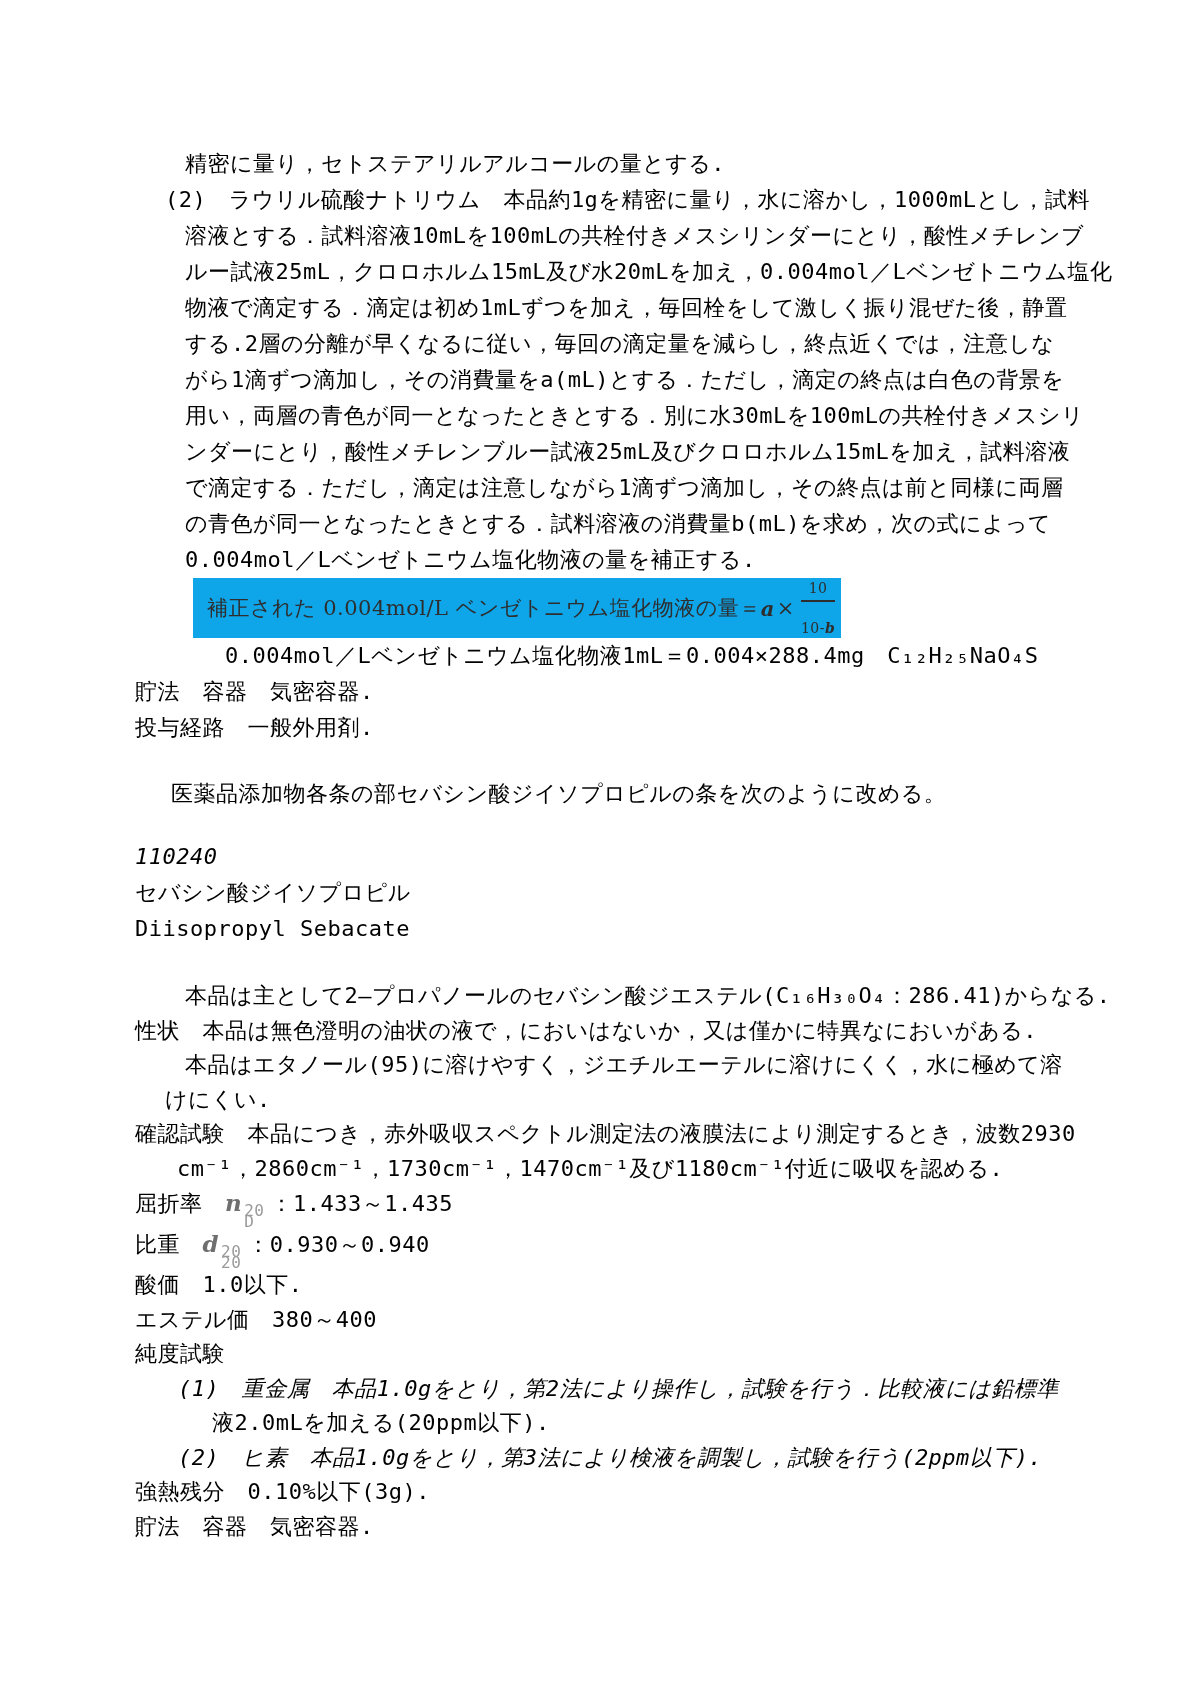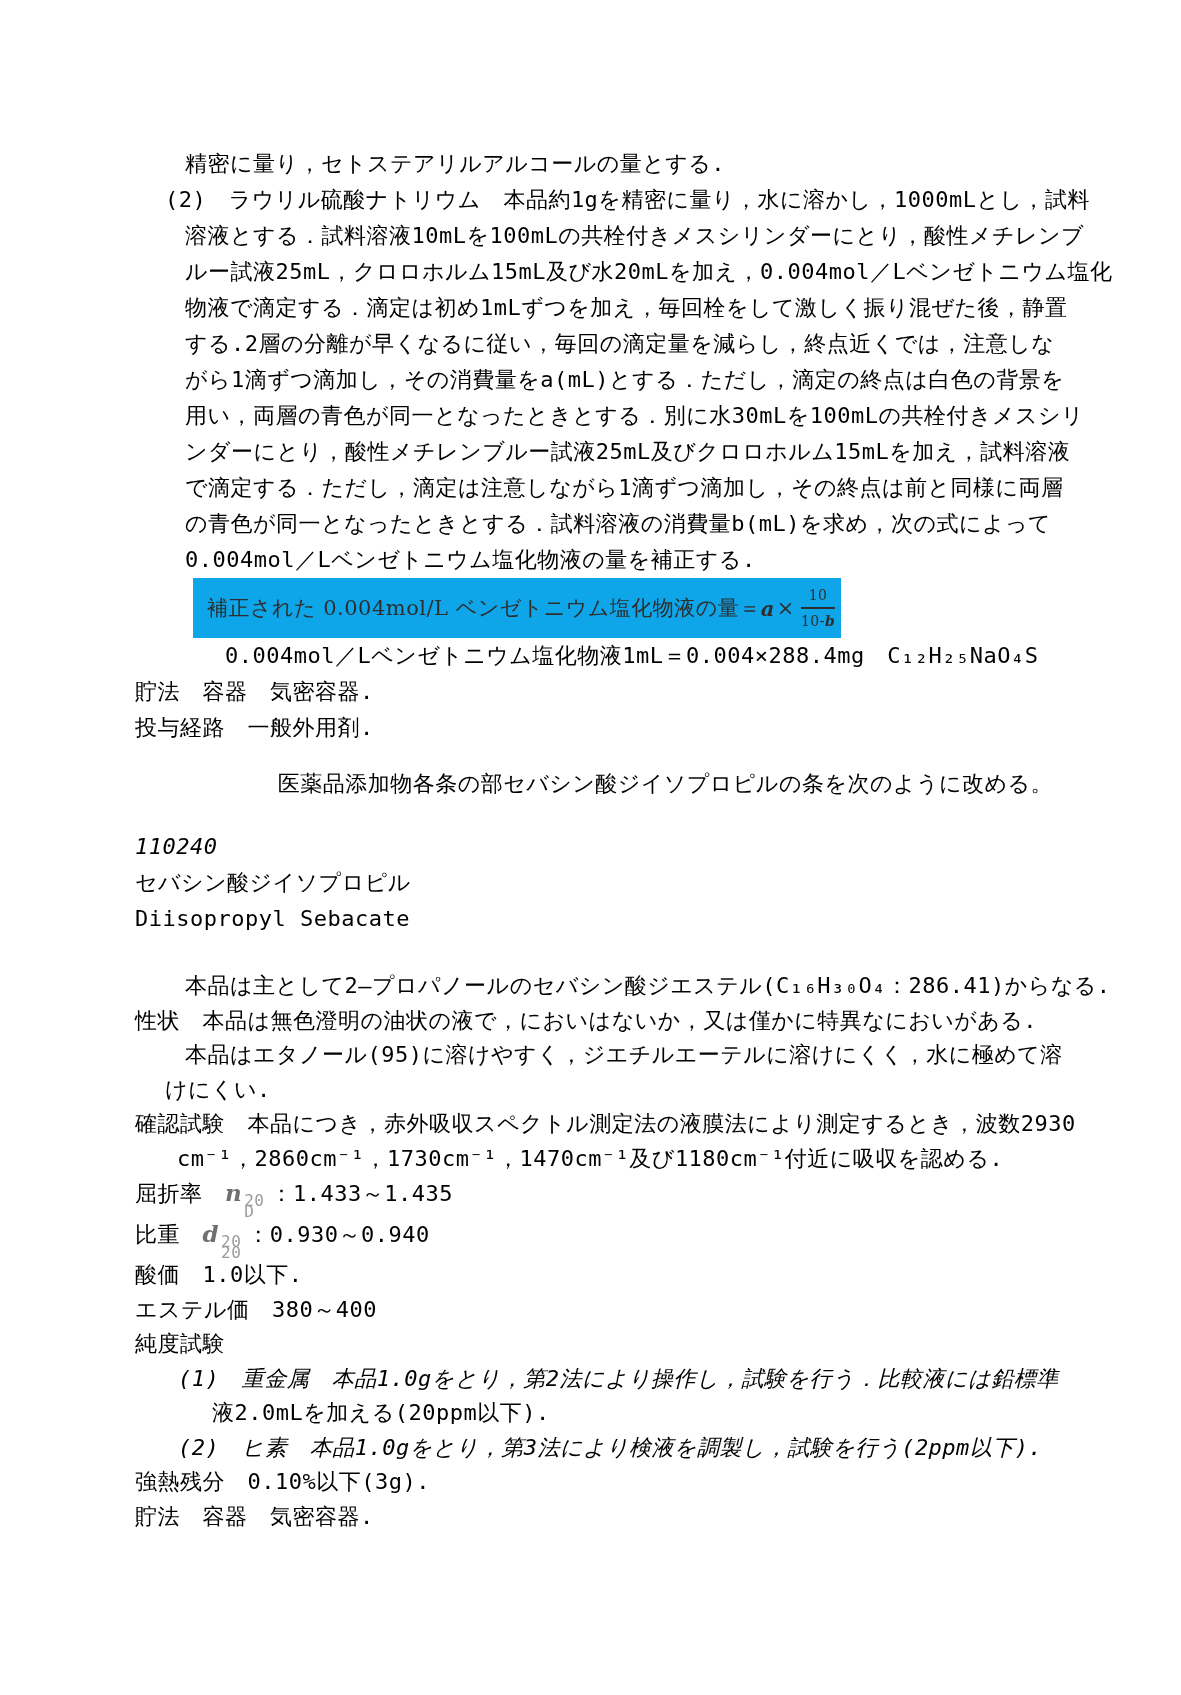--- a/index.html
+++ b/index.html
@@ -20,21 +20,21 @@
   p { margin:0; white-space:nowrap; }
   .s1 { line-height:36px; }
   .s2 { line-height:34.5px; }
   .ind30 { margin-left:30px; }
   .ind36 { margin-left:36px; }
   .ind42 { margin-left:42px; }
   .ind43 { margin-left:43px;font-style:italic; }
   .ind50 { margin-left:50px; }
   .ind58 { margin-left:90px; }
   .ind77 { margin-left:77px; }
-  .gap-amendment { margin-top:20px;text-align:right; }
+  .gap-amendment { margin-top:30px; }
   .gap-code { margin-top:27px;font-style:italic; }
   .gap-desc { margin-top:32px; }
   .center { text-align:left; }
   .formula-box {
     box-sizing:border-box;
     margin:0 0 0 58px;
     width:648px; height:60px;
     background:#0ea5e9;
     color:#2e2e2e;
     font-family:"DejaVu Serif",serif;
@@ -46,21 +46,21 @@
     font-style:italic; font-weight:bold;
     font-family:"DejaVu Serif",serif;
   }
   .frac {
     display:inline-flex; flex-direction:column;
     text-align:center; vertical-align:middle;
     font-size:14px; line-height:22px;
     margin-left:4px;
   }
   .frac .num { display:block; border-bottom:2px solid #2e2e2e; padding:0 3px 1px 3px; }
-  .frac .den { display:block; padding-top:1px; }
+  .frac .den { display:block; padding-top:15px; }
   .sym-base {
     font-family:"DejaVu Serif",serif;
     font-weight:bold; font-style:italic;
     color:#6f6f6f; font-size:23px;
   }
   .supsub {
     display:inline-flex; flex-direction:column;
     font-size:16px; line-height:11px;
     color:#9a9a9a;
     vertical-align:-5px;

